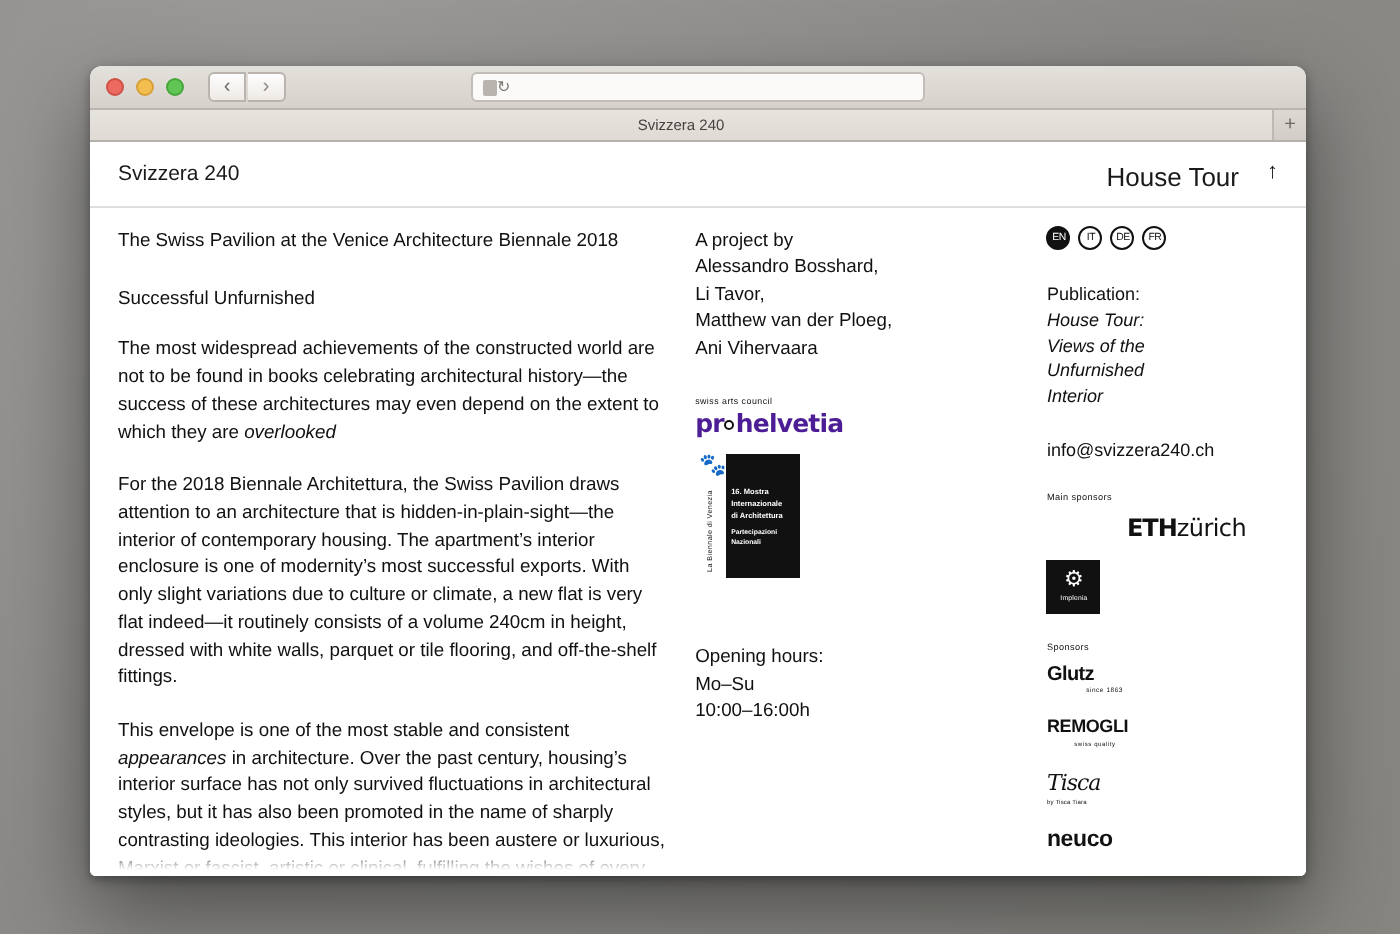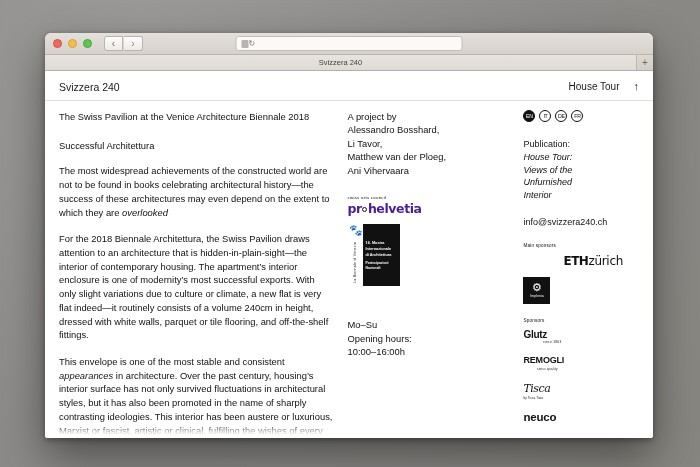--- a/index.html
+++ b/index.html
@@ -91,21 +91,21 @@
   #page{
     height: calc(405px - 22px - 16px);
     background:#fff; position:relative; overflow:hidden;
   }
   #site-header{
     display:flex; align-items:flex-start;
     padding: 10px 14px 7px 14px;
     border-bottom:1px solid #dedede;
   }
   #site-title{font-size:10.5px;color:#1a1a1a;flex:1;}
-  #house-tour{font-size:10px;color:#1a1a1a;margin-right:14px;}
+  #house-tour{font-size:13px;color:#1a1a1a;margin-right:14px;}
   #uparrow{font-size:11px;color:#1a1a1a;line-height:1;}
 
   #cols{ display:flex; padding: 9px 30px 0 14px; }
   .col-left{ width:292px; padding-right:14px; }
   .col-mid { width:178px; padding-right:10px; }
   .col-right{ width:100px; }
 
   .headline{
     font-size:9.4px; color:#111; line-height:1.42; margin-bottom:17px;
   }
@@ -232,21 +232,21 @@
     <div id="site-header">
       <div id="site-title">Svizzera 240</div>
       <div id="house-tour">House Tour</div>
       <div id="uparrow">↑</div>
     </div>
 
     <div id="cols">
 
       <div class="col-left">
         <div class="headline">The Swiss Pavilion at the Venice Architecture Biennale 2018</div>
-        <div class="sec-title">Successful Architettura</div>
+        <div class="sec-title">Successful Unfurnished</div>
 
         <p class="body"><span>The most widespread achievements of the constructed world are not to be found in books celebrating architectural history—the success of these architectures may even depend on the extent to which they are </span><em>overlooked</em></p>
 
         <p class="body"><span>For the 2018 Biennale Architettura, the Swiss Pavilion draws attention to an architecture that is hidden-in-plain-sight—the interior of contemporary housing. The apartment’s interior enclosure is one of modernity’s most successful exports. With only slight variations due to culture or climate, a new flat is very flat indeed—it routinely consists of a volume 240cm in height, dressed with white walls, parquet or tile flooring, and off-the-shelf fittings.</span></p>
 
         <p class="body"><span>This envelope is one of the most stable and consistent </span><em>appearances</em><span> in architecture. Over the past century, housing’s interior surface has not only survived fluctuations in architectural styles, but it has also been promoted in the name of sharply contrasting ideologies. This interior has been austere or luxurious, Marxist or fascist, artistic or clinical, fulfilling the wishes of every client with the same answer. Like all great architectures, it does not seem to change. It calls itself as timeless and inevitable. Its</span></p>
       </div>
 
       <div class="col-mid">
         <div class="mid-block">
@@ -280,22 +280,22 @@
             <div id="bien-part">Partecipazioni Nazionali</div>
           </div>
         </div>
 
         <div class="mid-gap"></div>
 
 
         <div class="mid-gap"></div>
 
         <div class="mid-block">
+          <div>Opening hours:</div>
           <div>Mo–Su</div>
-          <div>Opening hours:</div>
           <div>10:00–16:00h</div>
         </div>
       </div>
 
       <div class="col-right">
 
         <div id="langs">
           <div class="lang active">EN</div>
           <div class="lang">IT</div>
           <div class="lang">DE</div>

